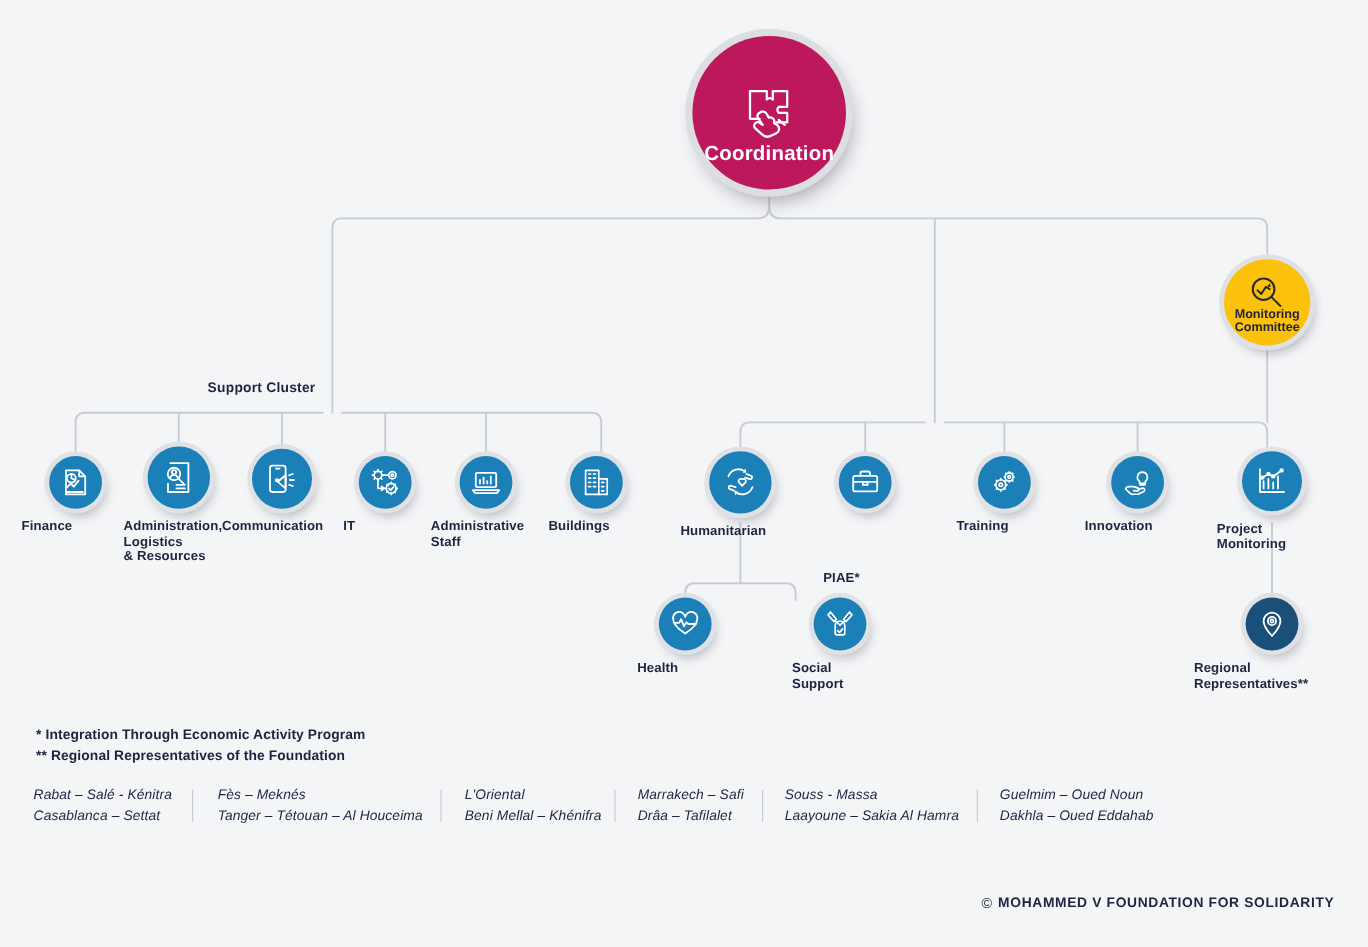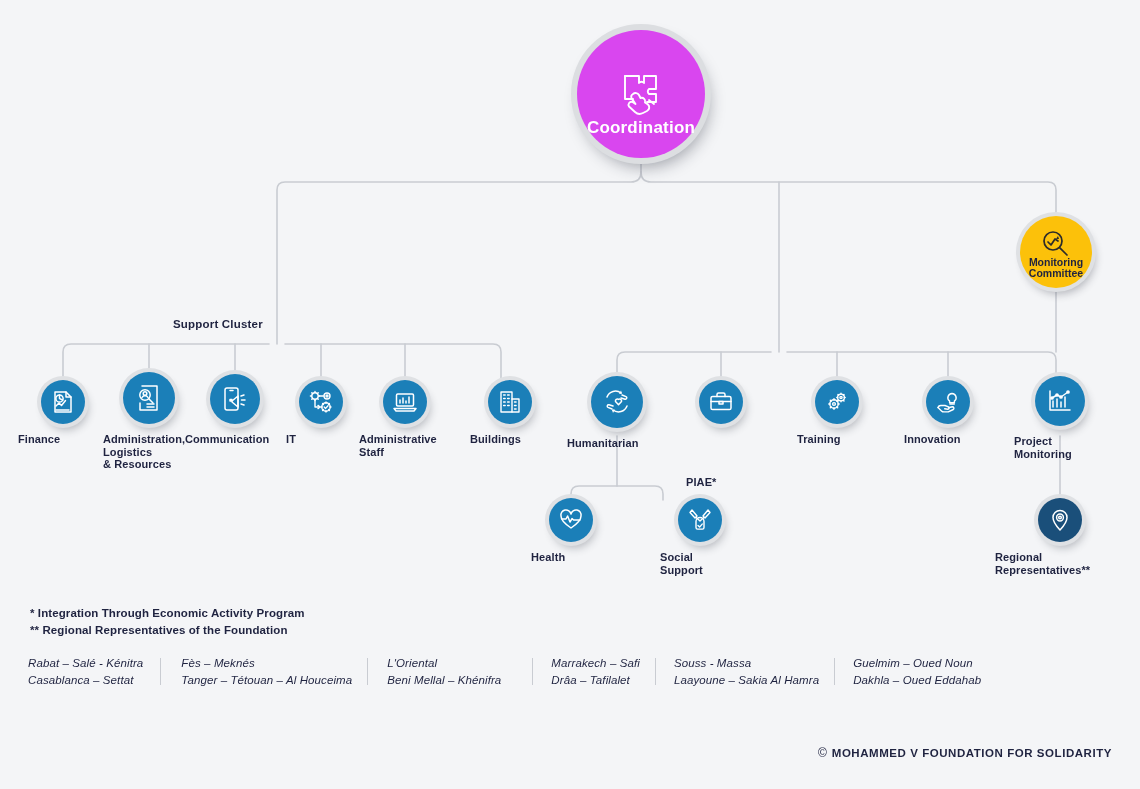--- a/index.html
+++ b/index.html
@@ -27,21 +27,21 @@
   .bubble svg{display:block;}
   .nlabel{
     margin-top:9px;
     font-size:11px;font-weight:bold;line-height:12.5px;
     text-align:left;color:#1f2340;letter-spacing:.1px;
     white-space:pre-line;
   }
 
   
   .root .bubble{
-    width:128px;height:128px;background:#d946ef;
+    width:128px;height:128px;background:#be185d;
     box-shadow:0 0 0 6px #dcdee1, 4px 9px 16px rgba(30,35,50,.38);
     justify-content:center;
   }
   .root .rootlabel{
     position:absolute;left:0;right:0;bottom:20px;
     text-align:center;color:#fff;font-size:17px;font-weight:bold;
     letter-spacing:.2px;
   }
 
   
@@ -238,21 +238,21 @@
           <rect x="4.5" y="5" width="17" height="12" rx="1.2"></rect>
           <path d="M2,19.5 h22 l-2,2.5 h-18z"></path>
           <path d="M8,14 v-3 M11,14 v-5 M14,14 v-2 M17,14 v-6"></path>
         </g>
       </svg>
     </div>
     <div class="nlabel" style="width:92px;">Administrative
 Staff</div>
   </div>
 
-  <div class="node sz-44" style="left:488px;top:380px;width:44px;">
+  <div class="node sz-44" style="left:475px;top:380px;width:44px;">
     <div class="bubble">
       <svg width="26" height="26" viewBox="0 0 26 26">
         <g fill="none" stroke="#fff" stroke-width="1.4" stroke-linejoin="round" stroke-linecap="round">
           <path d="M4,3 h11 v20 h-11z"></path>
           <path d="M15,10 h7 v13 h-7"></path>
           <path d="M6.6,6 h1.6 M10.6,6 h1.6 M6.6,9.5 h1.6 M10.6,9.5 h1.6 M6.6,13 h1.6 M10.6,13 h1.6 M6.6,16.5 h1.6 M10.6,16.5 h1.6"></path>
           <path d="M17.5,13 h1.6 M17.5,16.5 h1.6 M17.5,20 h1.6"></path>
         </g>
       </svg>
     </div>
@@ -389,21 +389,21 @@
     <div class="rgroup" style="padding-left:0;padding-right:18px;">
       <div class="rline">Rabat – Salé - Kénitra</div>
       <div class="rline">Casablanca – Settat</div>
       <div class="sep"></div>
     </div>
     <div class="rgroup" style="padding-left:20px;padding-right:16px;">
       <div class="rline">Fès – Meknés</div>
       <div class="rline">Tanger – Tétouan – Al Houceima</div>
       <div class="sep"></div>
     </div>
-    <div class="rgroup" style="padding-left:19px;padding-right:32px;">
+    <div class="rgroup" style="padding-left:19px;padding-right:12px;">
       <div class="rline">L'Oriental</div>
       <div class="rline">Beni Mellal – Khénifra</div>
       <div class="sep"></div>
     </div>
     <div class="rgroup" style="padding-left:18px;padding-right:16px;">
       <div class="rline">Marrakech – Safi</div>
       <div class="rline">Drâa – Tafilalet</div>
       <div class="sep"></div>
     </div>
     <div class="rgroup" style="padding-left:18px;padding-right:16px;">

